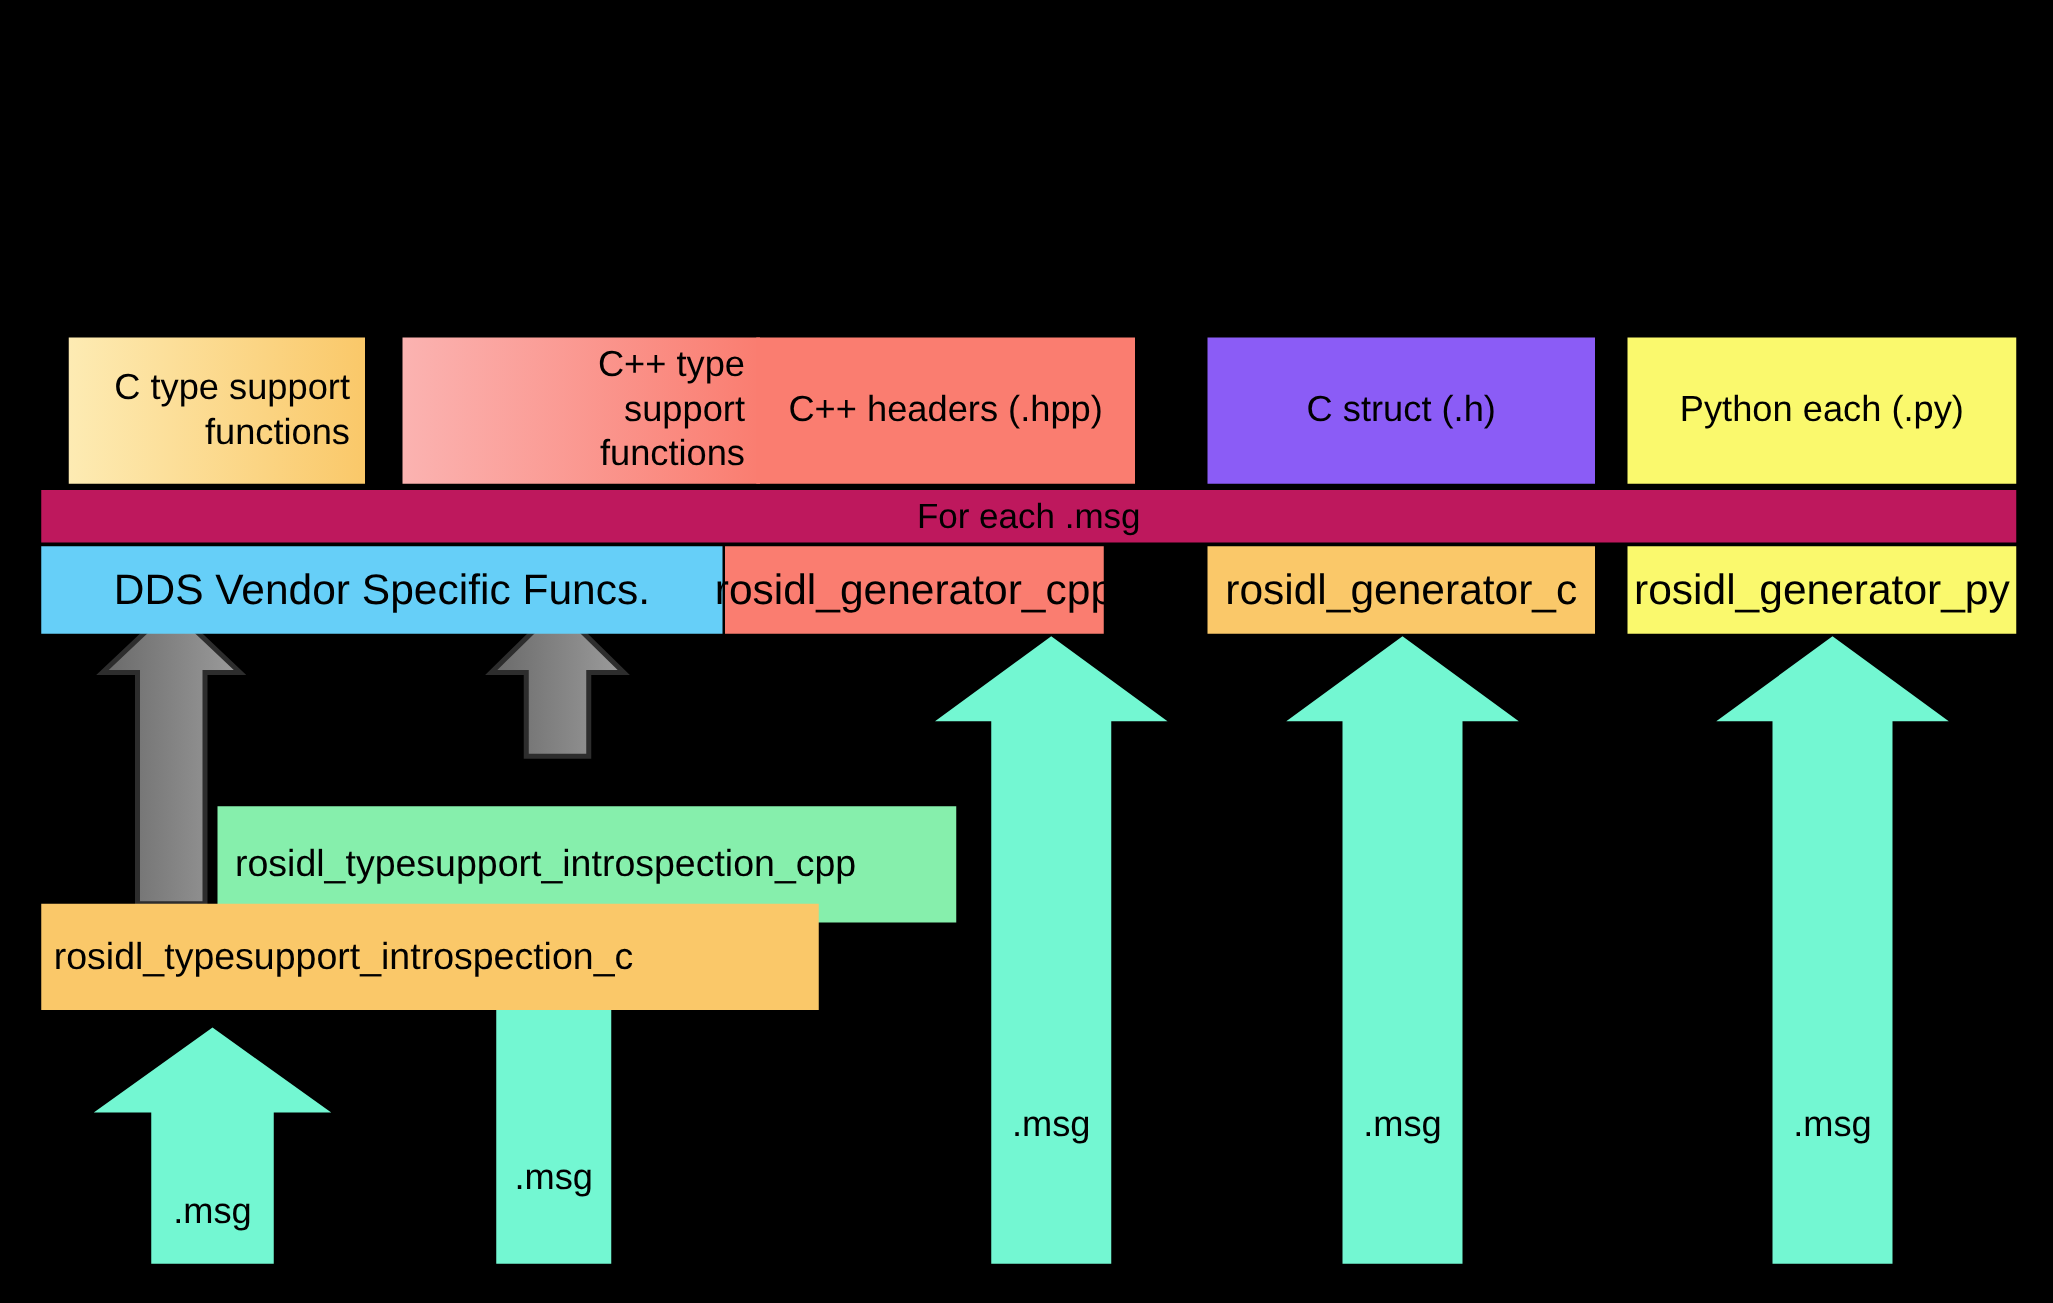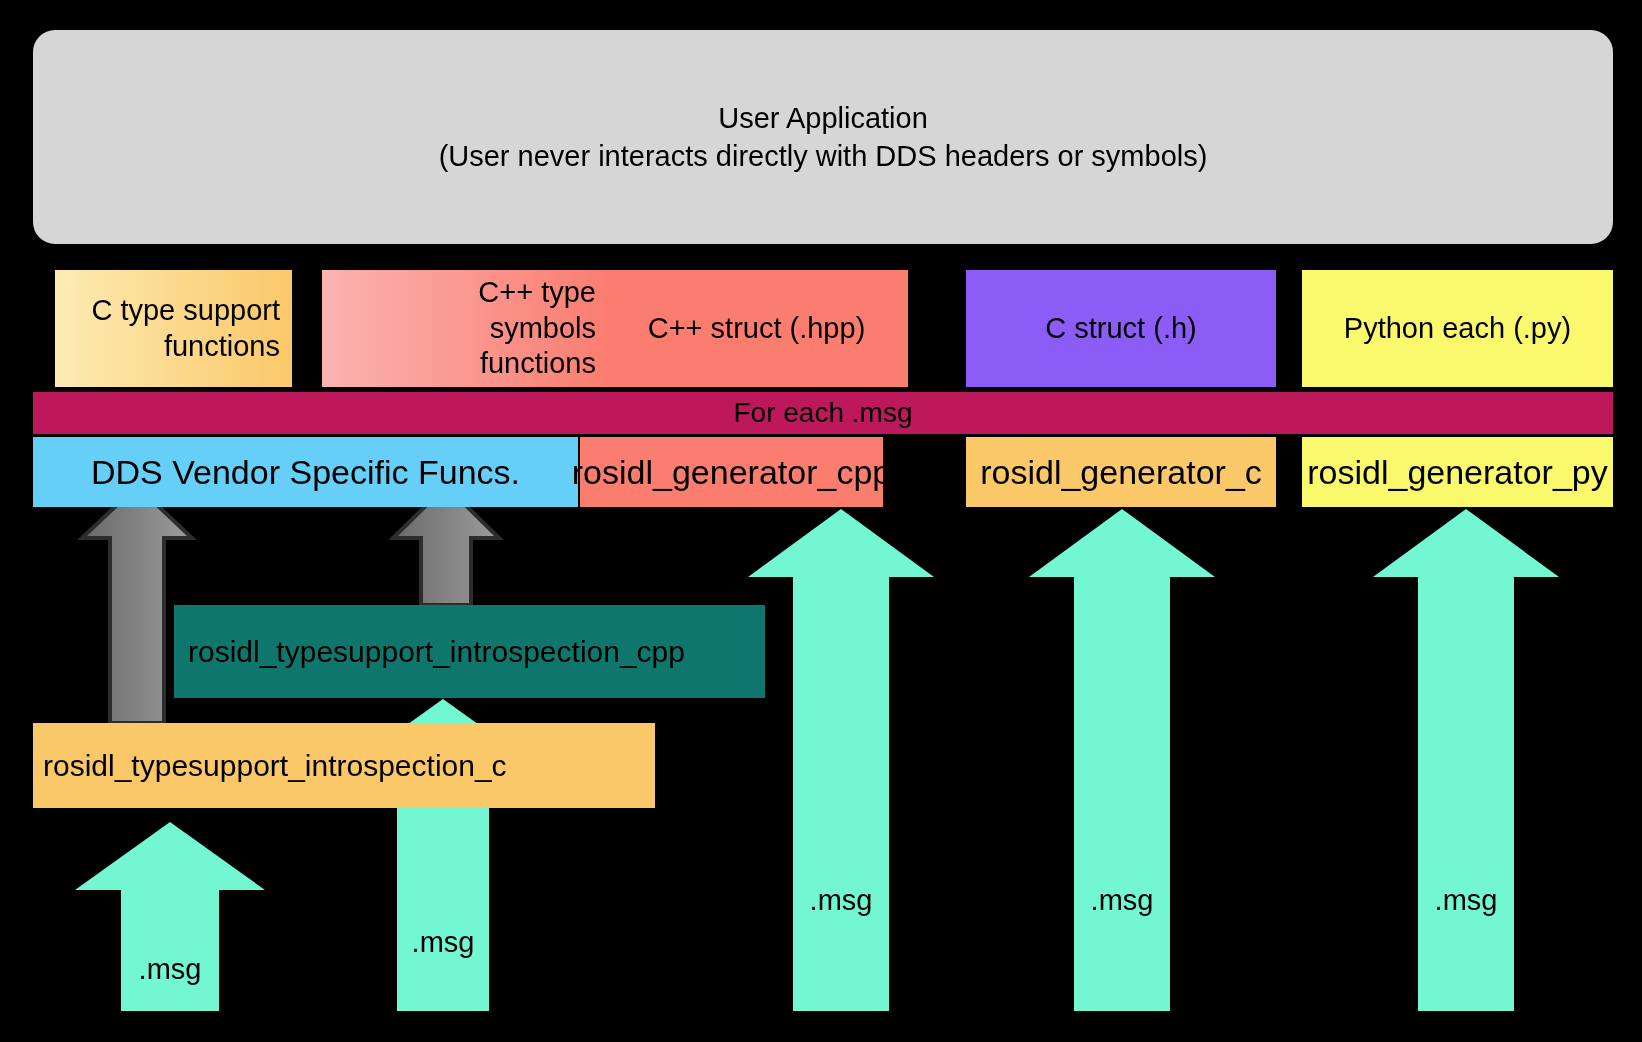--- a/index.html
+++ b/index.html
@@ -48,36 +48,32 @@
     </defs>
     <polygon points="170,822 75,890 121,890 121,1011 219,1011 219,890 265,890" fill="#73F7D2"></polygon>
     <polygon points="443,699 348,767 397,767 397,1011 489,1011 489,767 538,767" fill="#73F7D2"></polygon>
     <polygon points="841,509 748,577 793,577 793,1011 889,1011 889,577 934,577" fill="#73F7D2"></polygon>
     <polygon points="1122,509 1029,577 1074,577 1074,1011 1170,1011 1170,577 1215,577" fill="#73F7D2"></polygon>
     <polygon points="1466,509 1373,577 1418,577 1418,1011 1514,1011 1514,577 1559,577" fill="#73F7D2"></polygon>
     <polygon fill="url(#grayGrad)" stroke-width="4" stroke-linejoin="miter" points="137,486 82,538 110,538 110,723 164,723 164,538 192,538" stroke="#2D2D2D"></polygon>
     <polygon fill="url(#grayGrad)" stroke-width="4" stroke-linejoin="miter" points="446,486 393,538 421,538 421,605 471,605 471,538 499,538" stroke="#2D2D2D"></polygon>
   </svg>
 
-  <div class="box center" id="user-app" style="background: rgb(214, 214, 214);">
-    <div>User Application</div>
-    <div>(User never interacts directly with DDS headers or symbols)</div>
-  </div>
 
   <div class="box row1 right" id="c-type-box" style="background: linear-gradient(to right, rgb(253, 235, 179), rgb(250, 200, 105));">
     <div>C type support</div>
     <div>functions</div>
   </div>
   <div class="box row1 right" id="cpp-type-box" style="background: linear-gradient(to right, rgb(251, 179, 177), rgb(250, 125, 112));">
     <div>C++ type</div>
-    <div>symbols</div>
+    <div>support</div>
     <div>functions</div>
   </div>
   <div class="box row1 center" id="cpp-struct-box" style="background: rgb(250, 125, 112);">
-    <div>C++ struct (.hpp)</div>
+    <div>C++ headers (.hpp)</div>
   </div>
   <div class="box row1 center" id="c-struct-box" style="background: #8b5cf6;">
     <div>C struct (.h)</div>
   </div>
   <div class="box row1 center" id="py-class-box" style="background: rgb(250, 249, 109);">
     <div>Python each (.py)</div>
   </div>
 
   <div class="box center" id="band" style="background: #be185d;">
     <div>For each .msg</div>
@@ -89,21 +85,21 @@
   <div class="box row2 center" id="gen-cpp-box" style="background: rgb(250, 125, 112);">
     <div>rosidl_generator_cpp</div>
   </div>
   <div class="box row2 center" id="gen-py-box" style="background: rgb(250, 249, 109);">
     <div>rosidl_generator_py</div>
   </div>
   <div class="box row2 center" id="gen-c-box" style="background: rgb(250, 200, 105);">
     <div>rosidl_generator_c</div>
   </div>
 
-  <div class="box left" id="intro-cpp-box" style="background: #0f766e;">
+  <div class="box left" id="intro-cpp-box" style="background: #86efac; margin-top: 40px;">
     <div>rosidl_typesupport_introspection_cpp</div>
   </div>
   <div class="box left" id="intro-c-box" style="background: rgb(250, 200, 105);">
     <div>rosidl_typesupport_introspection_c</div>
   </div>
 
   <div class="msg-label" id="msg-label-1">.msg</div>
   <div class="msg-label" id="msg-label-2">.msg</div>
   <div class="msg-label" id="msg-label-3">.msg</div>
   <div class="msg-label" id="msg-label-4">.msg</div>

